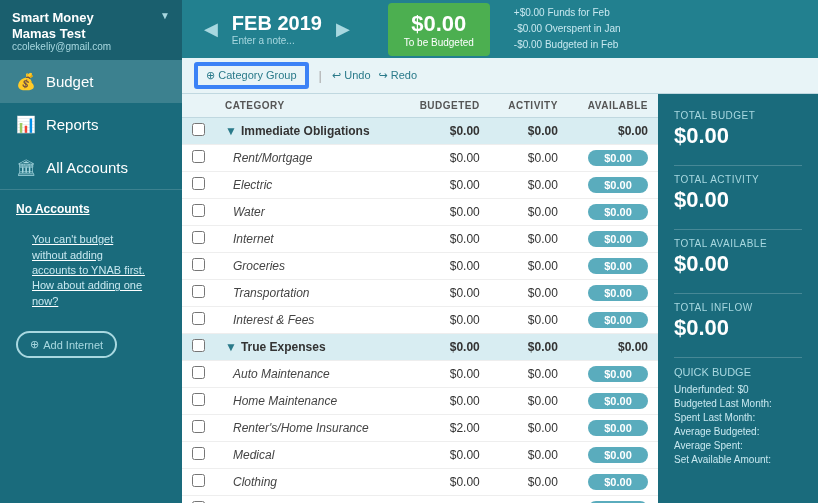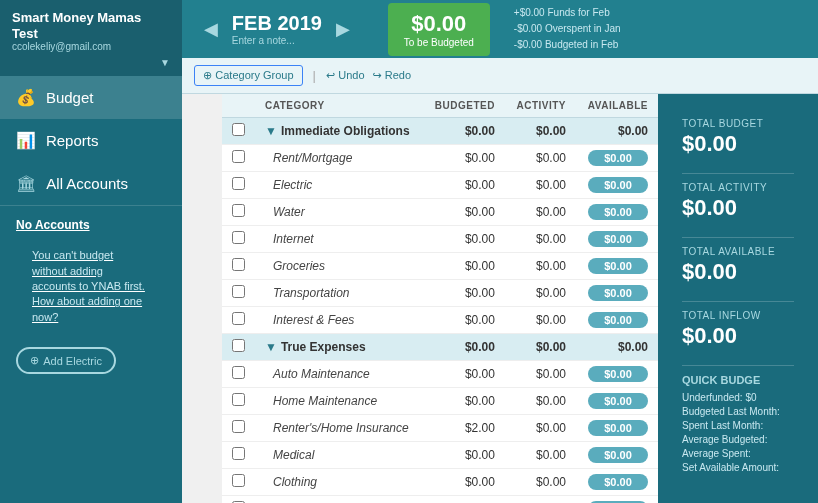--- a/index.html
+++ b/index.html
@@ -12,22 +12,21 @@
       color: white;
       display: flex;
       flex-direction: column;
       flex-shrink: 0;
       height: 503px;
     }
     .sidebar-header {
       background: #1a5f6e;
       padding: 10px 12px 8px;
       display: flex;
-      gap: 5px;
-      flex-direction: column;
+      gap: 20px;
     }
     .sidebar-app-name {
       font-size: 13px;
       font-weight: bold;
       color: white;
       line-height: 1.2;
     }
     .sidebar-email {
       font-size: 10px;
       color: #a8d8e0;
@@ -150,21 +149,21 @@
       display: flex;
       align-items: center;
       gap: 8px;
       height: 36px;
     }
     .toolbar-btn {
       display: flex;
       align-items: flex-end;
       gap: 4px;
       background: none;
-      border: 1px solid #3b82f6;
+      border: 4px solid #3b82f6;
       border-radius: 3px;
       padding: 3px 8px;
       font-size: 11px;
       cursor: pointer;
       color: #2a7a8a;
     }
     .toolbar-separator { color: #aaa; margin: 0 2px; }
     .toolbar-undo-redo {
       display: flex;
       align-items: center;
@@ -177,21 +176,20 @@
     
     .budget-area {
       display: flex;
       flex: 1;
       overflow: hidden;
     }
     .budget-table-wrapper {
       flex: 1;
       overflow-y: auto;
       overflow-x: hidden;
-      padding-left: 40px;
     }
     .budget-table {
       width: 100%;
       border-collapse: collapse;
       background: white;
     }
     .budget-table thead th {
       background: #e8f4f7;
       padding: 6px 10px;
       font-size: 10px;
@@ -241,21 +239,21 @@
     }
     .available-badge.zero { background: #5aacbd; }
 
     .muted { color: #aaa; font-size: 12px; }
 
     
     .right-panel {
       width: 160px;
       background: #1a6b7c;
       color: white;
-      padding: 24px;
+      padding: 16px;
       flex-shrink: 0;
       overflow-y: auto;
     }
     .right-panel-section {
       margin-bottom: 16px;
     }
     .right-panel-label {
       font-size: 10px;
       color: #a8d8e0;
       text-transform: uppercase;
@@ -267,21 +265,21 @@
       font-weight: bold;
       color: white;
     }
     .right-panel-divider {
       border: none;
       border-top: 1px solid rgba(255,255,255,0.2);
       margin: 8px 0;
     }
     .quick-budget-label {
       font-size: 11px;
-      font-weight: bold;
+      font-weight: normal;
       color: #a8d8e0;
       text-transform: uppercase;
       margin-bottom: 6px;
     }
     .quick-budget-item {
       font-size: 10px;
       color: #c8e8f0;
       margin-bottom: 3px;
       cursor: pointer;
     }
@@ -315,21 +313,21 @@
     <span class="sidebar-nav-icon">🏛</span>
     <span>All Accounts</span>
   </div>
 
   <div style="padding: 12px 16px 4px; border-top: 1px solid rgba(255,255,255,0.15); margin-top: 0; text-decoration: underline;">
     <div class="sidebar-no-accounts-title">No Accounts</div>
     <div class="sidebar-no-accounts">You can't budget without adding accounts to YNAB first. How about adding one now?</div>
   </div>
   <button class="add-account-btn">
     <span>⊕</span>
-    <span>Add Electric</span>
+    <span>Add Internet</span>
   </button>
 </div>
 
 <div class="main-content">
 
   <div class="top-bar">
     <div class="month-nav">
       <button class="month-nav-btn">◀</button>
       <div class="month-display">
         <div class="month-title">FEB 2019</div>

